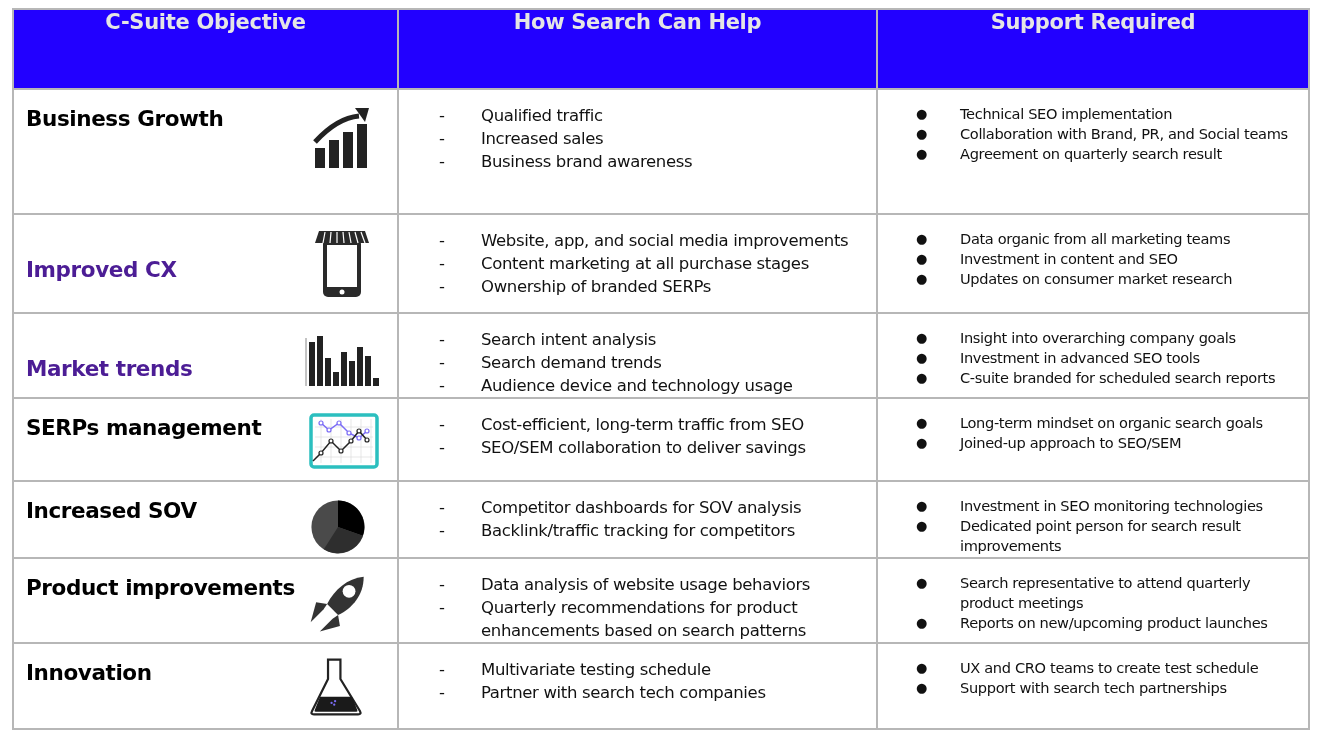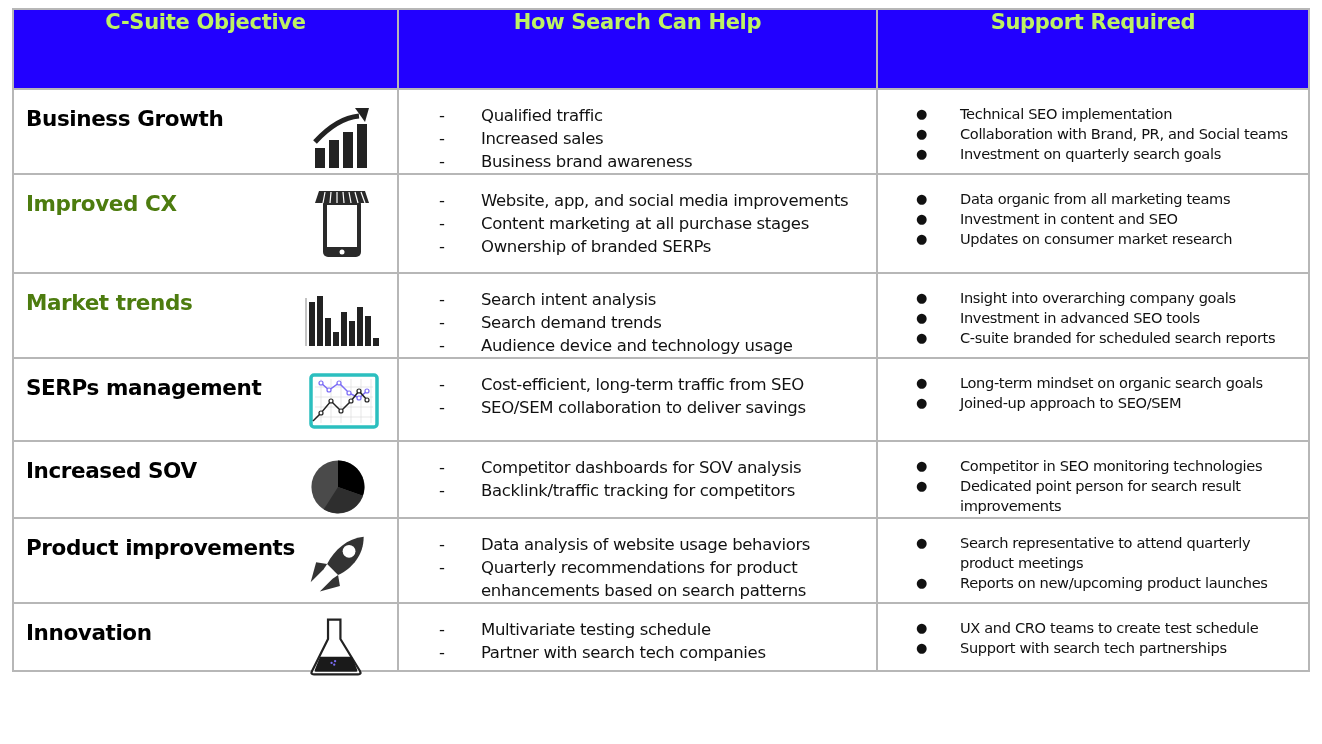--- a/index.html
+++ b/index.html
@@ -9,33 +9,33 @@
       position: absolute; left: 12px; top: 8px;
       border-collapse: collapse; table-layout: fixed;
       width: 1296px;
     }
     table.grid td, table.grid th {
       border: 2px solid #b7b7b7;
       padding: 0;
       vertical-align: top;
     }
     th.hdr {
-      background: #2200ff; color: #bef264;
+      background: #2200ff; color: #e5e5e5;
       font-family: "DejaVu Sans", sans-serif;
       font-weight: bold; font-size: 21px;
       height: 78px; vertical-align: middle; text-align: center;
       letter-spacing: -0.3px;
     }
     td.obj { position: relative; }
     .obj-title {
       position: absolute; left: 12px; top: 16px;
       font-family: "DejaVu Sans", sans-serif; font-weight: bold;
       font-size: 21.5px; letter-spacing: -0.4px; white-space: nowrap;
     }
-    .obj-title.gray { color: #4d7c0f; }
+    .obj-title.gray { color: #4c1d95; margin-top: 26px; }
     .obj-icon { position: absolute; right: 20px; top: 14px; width: 70px; height: 70px; }
     .obj-icon svg { width: 70px; height: 70px; display: block; }
     ul.list { list-style: none; margin: 0; padding: 0; }
     td.help ul.list { padding: 14px 0 0 0; }
     td.support ul.list { padding: 14px 0 0 0; }
     ul.list li { position: relative; }
     td.help li { font-size: 16.5px; line-height: 23px; padding-left: 82px; padding-right: 8px; color: #111; }
     td.help li .mark { position: absolute; left: 40px; top: 0; }
     td.support li { font-size: 14.6px; line-height: 20.2px; padding-left: 82px; padding-right: 10px; color: #111; }
     td.support li .mark { position: absolute; left: 38px; top: 0; font-size: 13px; }
@@ -52,21 +52,21 @@
   </colgroup>
   <thead>
     <tr>
       <th class="hdr">C-Suite Objective</th>
       <th class="hdr">How Search Can Help</th>
       <th class="hdr">Support Required</th>
     </tr>
   </thead>
   <tbody>
 
-    <tr style="height:85px">
+    <tr style="height:125px">
       <td class="obj">
         <span class="obj-title">Business Growth</span>
         <span class="obj-icon" style="top:14px">
           <svg viewBox="0 0 70 70">
             <rect x="8" y="44" width="10" height="20" fill="#222"></rect>
             <rect x="22" y="36" width="10" height="28" fill="#222"></rect>
             <rect x="36" y="28" width="10" height="36" fill="#222"></rect>
             <rect x="50" y="20" width="10" height="44" fill="#222"></rect>
             <path d="M8 38 Q30 14 52 12" stroke="#222" stroke-width="5" fill="none"></path>
             <polygon points="48,4 62,4 58,18" fill="#222"></polygon>
@@ -77,21 +77,21 @@
         <ul class="list">
           <li><span class="mark">-</span><span>Qualified traffic</span></li>
           <li><span class="mark">-</span><span>Increased sales</span></li>
           <li><span class="mark">-</span><span>Business brand awareness</span></li>
         </ul>
       </td>
       <td class="support">
         <ul class="list">
           <li><span class="mark">●</span><span>Technical SEO implementation</span></li>
           <li><span class="mark">●</span><span>Collaboration with Brand, PR, and Social teams</span></li>
-          <li><span class="mark">●</span><span>Investment on quarterly search goals</span></li>
+          <li><span class="mark">●</span><span>Agreement on quarterly search result</span></li>
         </ul>
       </td>
     </tr>
 
     <tr style="height:99px">
       <td class="obj">
         <span class="obj-title gray">Improved CX</span>
         <span class="obj-icon" style="top:14px">
           <svg viewBox="0 0 70 70">
             <rect x="16" y="10" width="38" height="58" rx="5" fill="#2a2a2a"></rect>
@@ -225,21 +225,21 @@
         </span>
       </td>
       <td class="help">
         <ul class="list">
           <li><span class="mark">-</span><span>Competitor dashboards for SOV analysis</span></li>
           <li><span class="mark">-</span><span>Backlink/traffic tracking for competitors</span></li>
         </ul>
       </td>
       <td class="support">
         <ul class="list">
-          <li><span class="mark">●</span><span>Competitor in SEO monitoring technologies</span></li>
+          <li><span class="mark">●</span><span>Investment in SEO monitoring technologies</span></li>
           <li><span class="mark">●</span><span>Dedicated point person for search result improvements</span></li>
         </ul>
       </td>
     </tr>
 
     <tr style="height:70px">
       <td class="obj">
         <span class="obj-title">Product improvements</span>
         <span class="obj-icon" style="top:14px;right:20px">
           <svg viewBox="0 0 70 70" style="height:64px;width:64px">
@@ -257,21 +257,21 @@
         </ul>
       </td>
       <td class="support">
         <ul class="list">
           <li><span class="mark">●</span><span>Search representative to attend quarterly product meetings</span></li>
           <li><span class="mark">●</span><span>Reports on new/upcoming product launches</span></li>
         </ul>
       </td>
     </tr>
 
-    <tr style="height:68px">
+    <tr style="height:86px">
       <td class="obj">
         <span class="obj-title">Innovation</span>
         <span class="obj-icon" style="top:12px;right:22px">
           <svg viewBox="0 0 70 70" style="height:62px;width:62px">
             <path d="M26 4 H40 V26 L62 62 Q64 66 60 66 H10 Q6 66 8 62 L26 26 Z" fill="#fff" stroke="#222" stroke-width="2.5"></path>
             <path d="M17 46 H53 L59 61 Q60 63 58 63 H12 Q10 63 11 61 Z" fill="#1a1a1a"></path>
             <circle cx="30" cy="53" r="1.3" fill="#7b6cf6"></circle>
             <circle cx="34" cy="51" r="1.3" fill="#7b6cf6"></circle>
             <circle cx="33" cy="55" r="1.3" fill="#7b6cf6"></circle>
           </svg>

